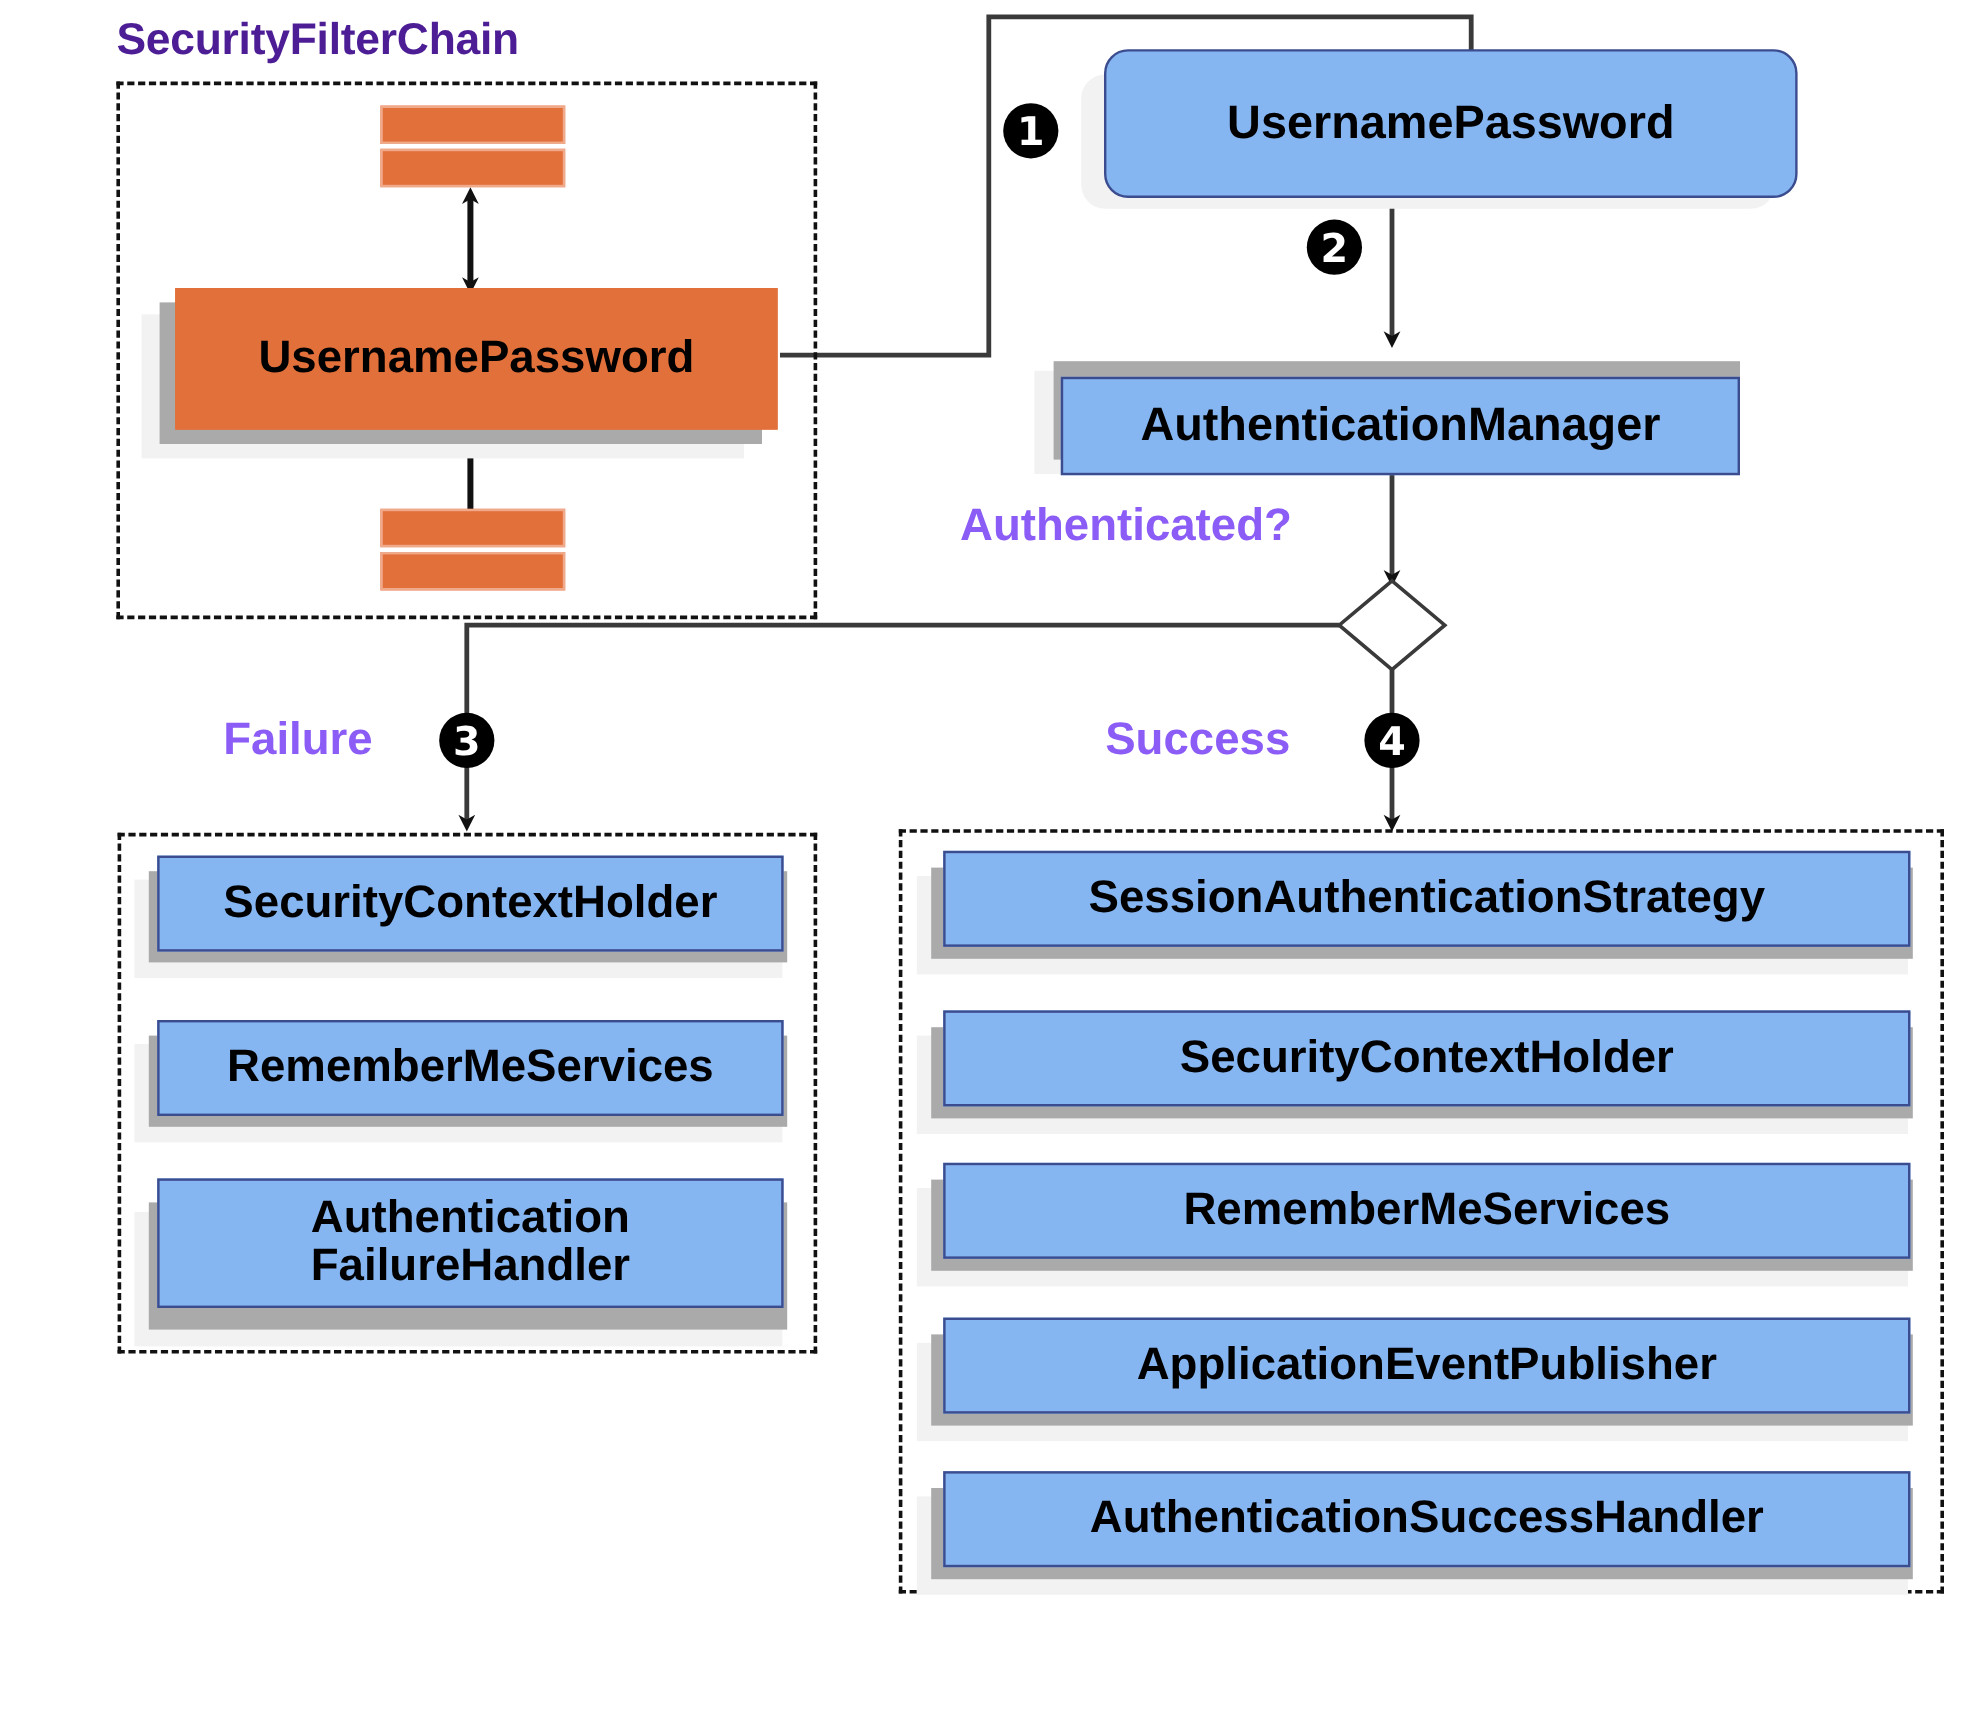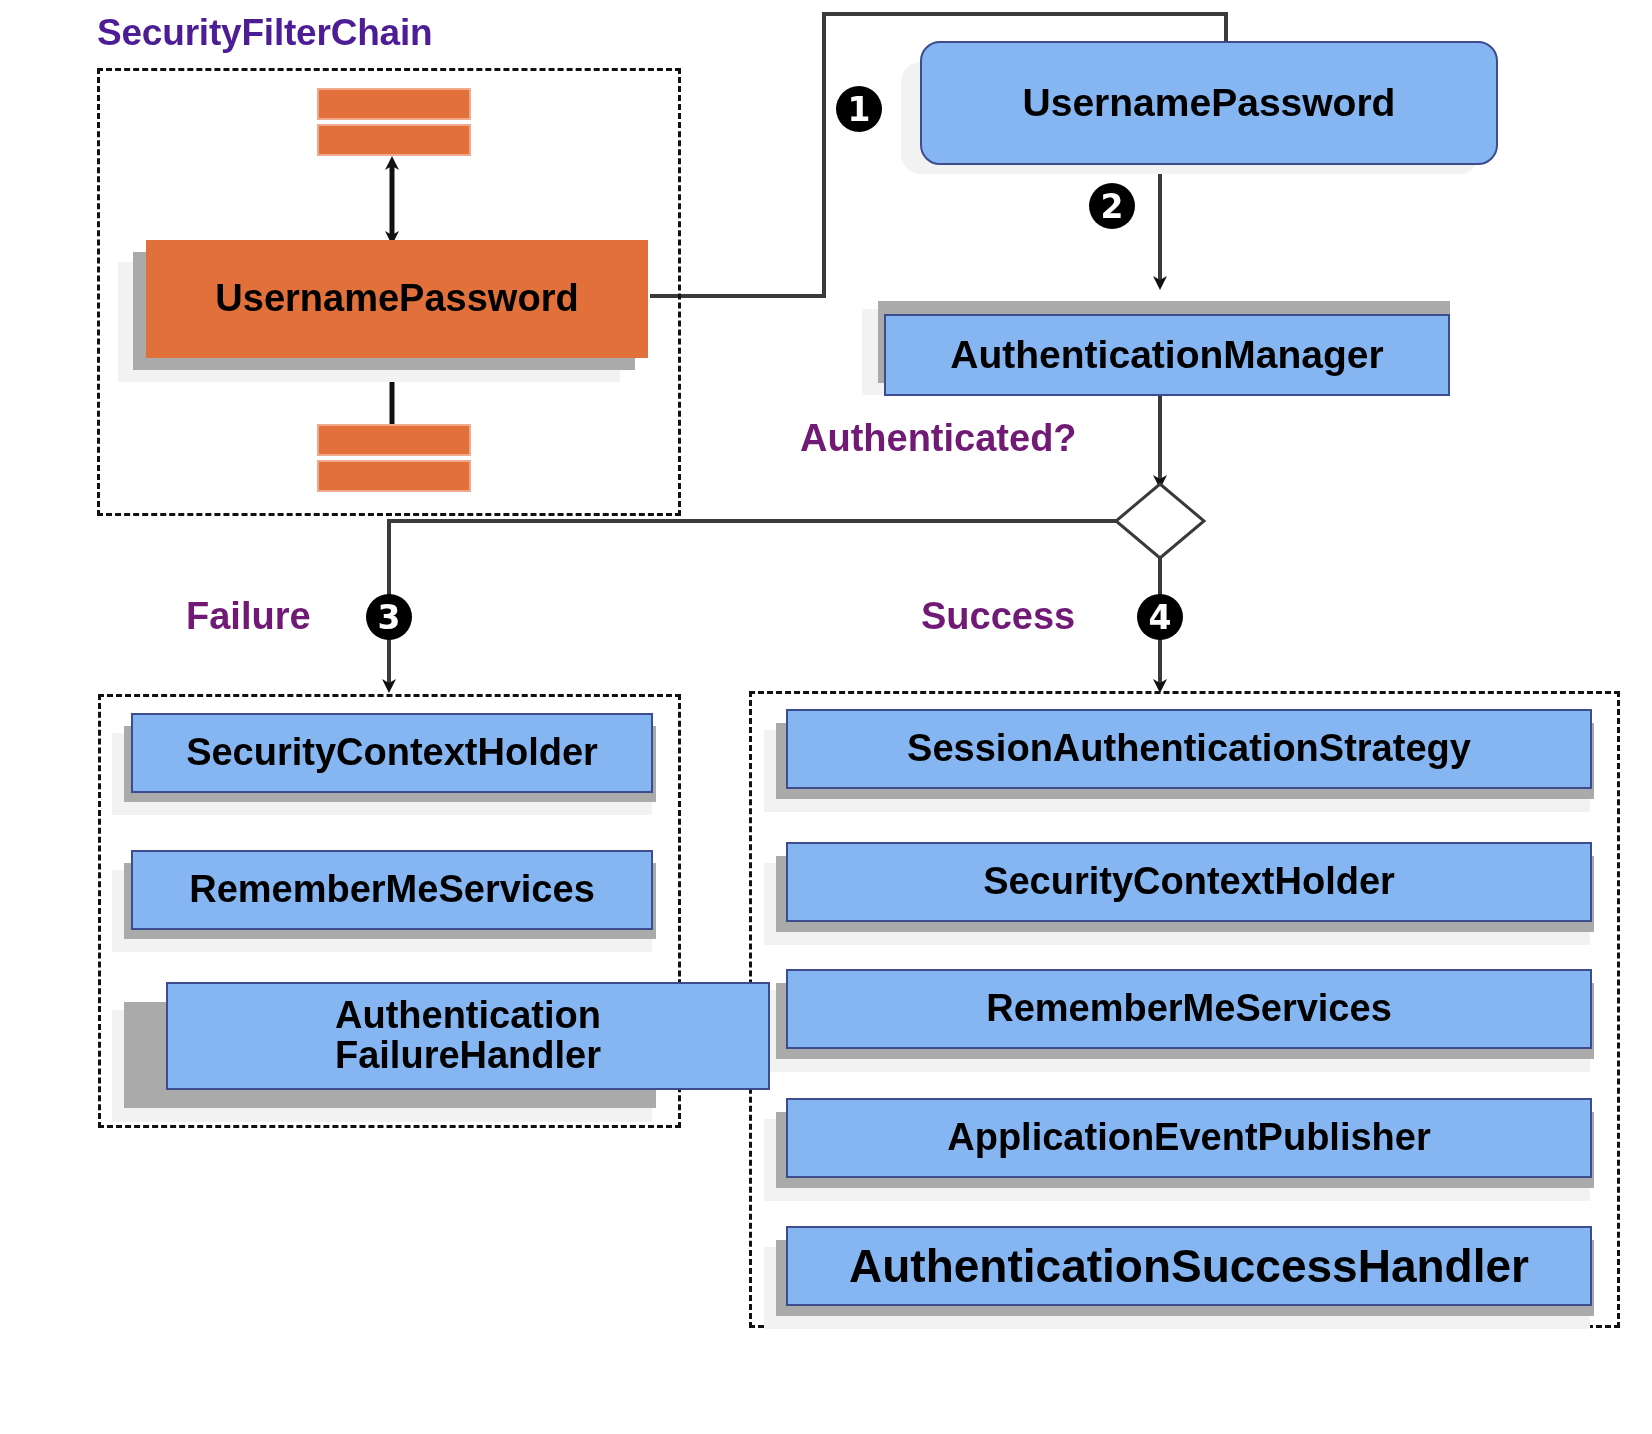--- a/index.html
+++ b/index.html
@@ -103,21 +103,21 @@
     line-height: 1;
     z-index: 6;
     font-family: "DejaVu Sans", sans-serif;
   }
 
   
   .flabel {
     position: absolute;
     font-size: 38px;
     font-weight: bold;
-    color: #701a75;
+    color: #8b5cf6;
     white-space: nowrap;
     z-index: 5;
   }
 </style>
 </head>
 <body>
 
 <div id="stage">
 
   <svg id="wires" viewBox="0 0 1652 1434" width="1652" height="1434">
@@ -199,21 +199,21 @@
   </div>
 
   <div class="shadow-light" style="left:112px; top:870px; width:540px; height:82px;"></div>
   <div class="shadow-dark" style="left:124px; top:863px; width:532px; height:76px;"></div>
   <div class="node blue" style="left:131px; top:850px; width:522px; height:80px; font-size:38px;">
     <span class="lbl">RememberMeServices</span>
   </div>
 
   <div class="shadow-light" style="left:112px; top:1010px; width:540px; height:112px;"></div>
   <div class="shadow-dark" style="left:124px; top:1002px; width:532px; height:106px;"></div>
-  <div class="node blue" style="left:131px; top:982px; width:604px; height:108px; font-size:38px;margin-left:35px;">
+  <div class="node blue" style="left:131px; top:982px; width:522px; height:108px; font-size:38px;">
     <span class="lbl">
       <span>Authentication</span><br>
       <span>FailureHandler</span>
     </span>
   </div>
 
   <div class="group" style="left:749px; top:691px; width:871px; height:637px;"></div>
 
   <div class="shadow-light" style="left:764px; top:730px; width:826px; height:82px;"></div>
   <div class="shadow-dark" style="left:776px; top:723px; width:818px; height:76px;"></div>
@@ -234,17 +234,17 @@
   </div>
 
   <div class="shadow-light" style="left:764px; top:1119px; width:826px; height:82px;"></div>
   <div class="shadow-dark" style="left:776px; top:1112px; width:818px; height:76px;"></div>
   <div class="node blue" style="left:786px; top:1098px; width:806px; height:80px; font-size:38px;">
     <span class="lbl">ApplicationEventPublisher</span>
   </div>
 
   <div class="shadow-light" style="left:764px; top:1247px; width:826px; height:82px;"></div>
   <div class="shadow-dark" style="left:776px; top:1240px; width:818px; height:76px;"></div>
-  <div class="node blue" style="left:786px; top:1226px; width:806px; height:80px; font-size:46px;">
+  <div class="node blue" style="left:786px; top:1226px; width:806px; height:80px; font-size:38px;">
     <span class="lbl">AuthenticationSuccessHandler</span>
   </div>
 
 </div>
 
 </body></html>

